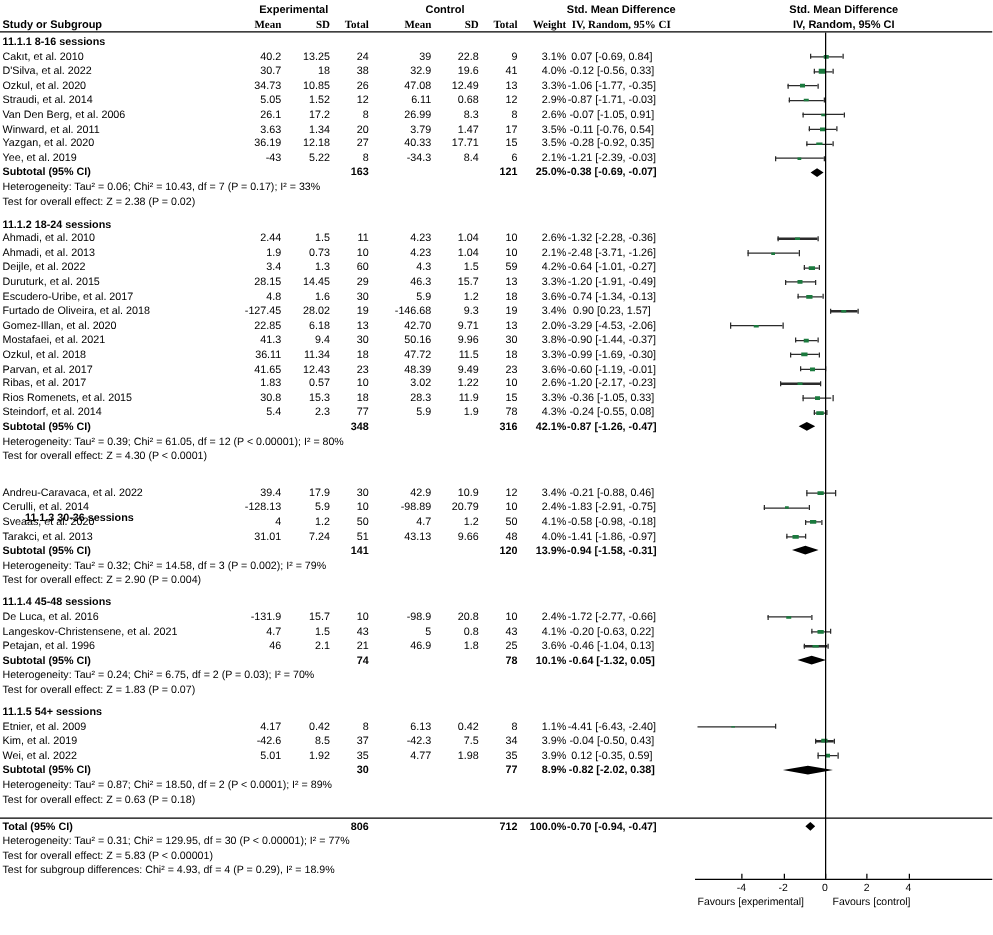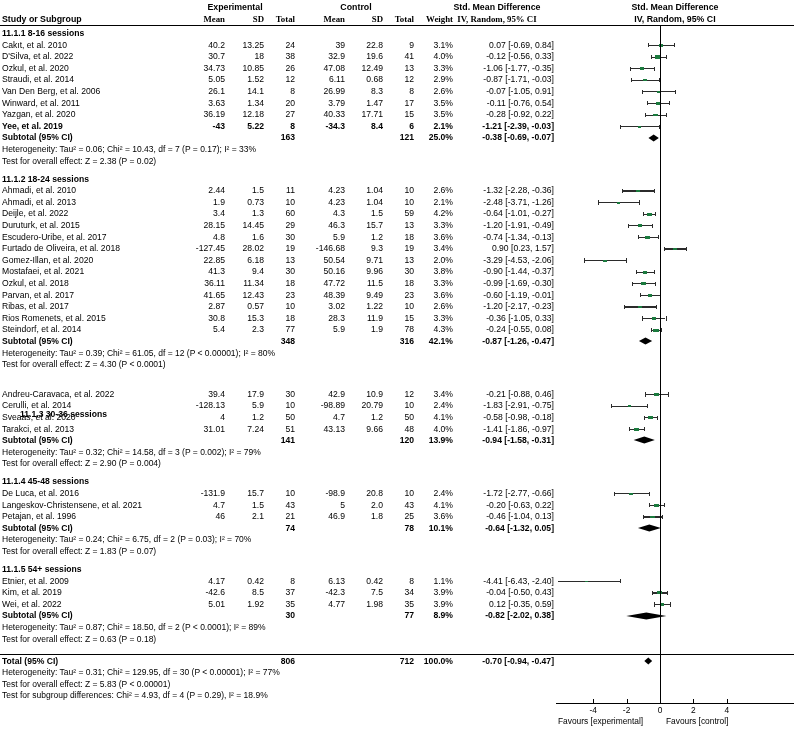--- a/index.html
+++ b/index.html
@@ -20,21 +20,21 @@
 
   
   .c-study{left:2px;text-align:left;}
   .c-emean{left:175px;width:50px;text-align:right;}
   .c-esd{left:228px;width:36px;text-align:right;}
   .c-etot{left:266px;width:29px;text-align:right;}
   .c-cmean{left:298px;width:47px;text-align:right;}
   .c-csd{left:348px;width:35px;text-align:right;}
   .c-ctot{left:385px;width:29px;text-align:right;}
   .c-wt{left:417px;width:36px;text-align:right;}
-  .c-smd{left:457px;width:97px;text-align:right;}
+  .c-smd{left:441px;width:97px;text-align:center;}
 
   
   #plot{position:absolute;left:556px;top:0;width:238px;height:748px;}
   .axisline{position:absolute;background:#000;}
   .ciline{position:absolute;height:1.1px;background:#2b2b2b;}
   .marker{position:absolute;background:#1b7a3e;}
   .tick{position:absolute;width:1px;height:4px;background:#000;}
   .ticklbl{position:absolute;font-size:8.4px;text-align:center;width:22px;}
   .favlbl{position:absolute;font-size:8.4px;white-space:nowrap;}
 </style>
@@ -103,21 +103,21 @@
         <div class="cell c-etot">12</div>
         <div class="cell c-cmean">6.11</div>
         <div class="cell c-csd">0.68</div>
         <div class="cell c-ctot">12</div>
         <div class="cell c-wt">2.9%</div>
         <div class="cell c-smd">-0.87 [-1.71, -0.03]</div>
       </div>
       <div class="row " style="top: 86px;">
         <div class="cell c-study">Van Den Berg, et al. 2006</div>
         <div class="cell c-emean">26.1</div>
-        <div class="cell c-esd">14.1</div>
+        <div class="cell c-esd">17.2</div>
         <div class="cell c-etot">8</div>
         <div class="cell c-cmean">26.99</div>
         <div class="cell c-csd">8.3</div>
         <div class="cell c-ctot">8</div>
         <div class="cell c-wt">2.6%</div>
         <div class="cell c-smd">-0.07 [-1.05, 0.91]</div>
       </div>
       <div class="row " style="top: 97.6px;">
         <div class="cell c-study">Winward, et al. 2011</div>
         <div class="cell c-emean">3.63</div>
@@ -131,23 +131,23 @@
       </div>
       <div class="row " style="top: 109.2px;">
         <div class="cell c-study">Yazgan, et al. 2020</div>
         <div class="cell c-emean">36.19</div>
         <div class="cell c-esd">12.18</div>
         <div class="cell c-etot">27</div>
         <div class="cell c-cmean">40.33</div>
         <div class="cell c-csd">17.71</div>
         <div class="cell c-ctot">15</div>
         <div class="cell c-wt">3.5%</div>
-        <div class="cell c-smd">-0.28 [-0.92, 0.22]</div>
-      </div>
-      <div class="row " style="top: 120.8px; font-weight: bold;">
+        <div class="cell c-smd">-0.28 [-0.92, 0.35]</div>
+      </div>
+      <div class="row " style="top: 120.8px;">
         <div class="cell c-study">Yee, et al. 2019</div>
         <div class="cell c-emean">-43</div>
         <div class="cell c-esd">5.22</div>
         <div class="cell c-etot">8</div>
         <div class="cell c-cmean">-34.3</div>
         <div class="cell c-csd">8.4</div>
         <div class="cell c-ctot">6</div>
         <div class="cell c-wt">2.1%</div>
         <div class="cell c-smd">-1.21 [-2.39, -0.03]</div>
       </div>
@@ -225,21 +225,21 @@
         <div class="cell c-csd">9.3</div>
         <div class="cell c-ctot">19</div>
         <div class="cell c-wt">3.4%</div>
         <div class="cell c-smd">0.90 [0.23, 1.57]</div>
       </div>
       <div class="row " style="top: 254.8px;">
         <div class="cell c-study">Gomez-Illan, et al. 2020</div>
         <div class="cell c-emean">22.85</div>
         <div class="cell c-esd">6.18</div>
         <div class="cell c-etot">13</div>
-        <div class="cell c-cmean">50.54</div>
+        <div class="cell c-cmean">42.70</div>
         <div class="cell c-csd">9.71</div>
         <div class="cell c-ctot">13</div>
         <div class="cell c-wt">2.0%</div>
         <div class="cell c-smd">-3.29 [-4.53, -2.06]</div>
       </div>
       <div class="row " style="top: 266.4px;">
         <div class="cell c-study">Mostafaei, et al. 2021</div>
         <div class="cell c-emean">41.3</div>
         <div class="cell c-esd">9.4</div>
         <div class="cell c-etot">30</div>
@@ -266,21 +266,21 @@
         <div class="cell c-esd">12.43</div>
         <div class="cell c-etot">23</div>
         <div class="cell c-cmean">48.39</div>
         <div class="cell c-csd">9.49</div>
         <div class="cell c-ctot">23</div>
         <div class="cell c-wt">3.6%</div>
         <div class="cell c-smd">-0.60 [-1.19, -0.01]</div>
       </div>
       <div class="row " style="top: 301.2px;">
         <div class="cell c-study">Ribas, et al. 2017</div>
-        <div class="cell c-emean">2.87</div>
+        <div class="cell c-emean">1.83</div>
         <div class="cell c-esd">0.57</div>
         <div class="cell c-etot">10</div>
         <div class="cell c-cmean">3.02</div>
         <div class="cell c-csd">1.22</div>
         <div class="cell c-ctot">10</div>
         <div class="cell c-wt">2.6%</div>
         <div class="cell c-smd">-1.20 [-2.17, -0.23]</div>
       </div>
       <div class="row " style="top: 312.8px;">
         <div class="cell c-study">Rios Romenets, et al. 2015</div>
@@ -378,21 +378,21 @@
         <div class="cell c-ctot">10</div>
         <div class="cell c-wt">2.4%</div>
         <div class="cell c-smd">-1.72 [-2.77, -0.66]</div>
       </div>
       <div class="row " style="top: 499.5px;">
         <div class="cell c-study">Langeskov-Christensene, et al. 2021</div>
         <div class="cell c-emean">4.7</div>
         <div class="cell c-esd">1.5</div>
         <div class="cell c-etot">43</div>
         <div class="cell c-cmean">5</div>
-        <div class="cell c-csd">2.0</div>
+        <div class="cell c-csd">0.8</div>
         <div class="cell c-ctot">43</div>
         <div class="cell c-wt">4.1%</div>
         <div class="cell c-smd">-0.20 [-0.63, 0.22]</div>
       </div>
       <div class="row " style="top: 511.1px;">
         <div class="cell c-study">Petajan, et al. 1996</div>
         <div class="cell c-emean">46</div>
         <div class="cell c-esd">2.1</div>
         <div class="cell c-etot">21</div>
         <div class="cell c-cmean">46.9</div>

